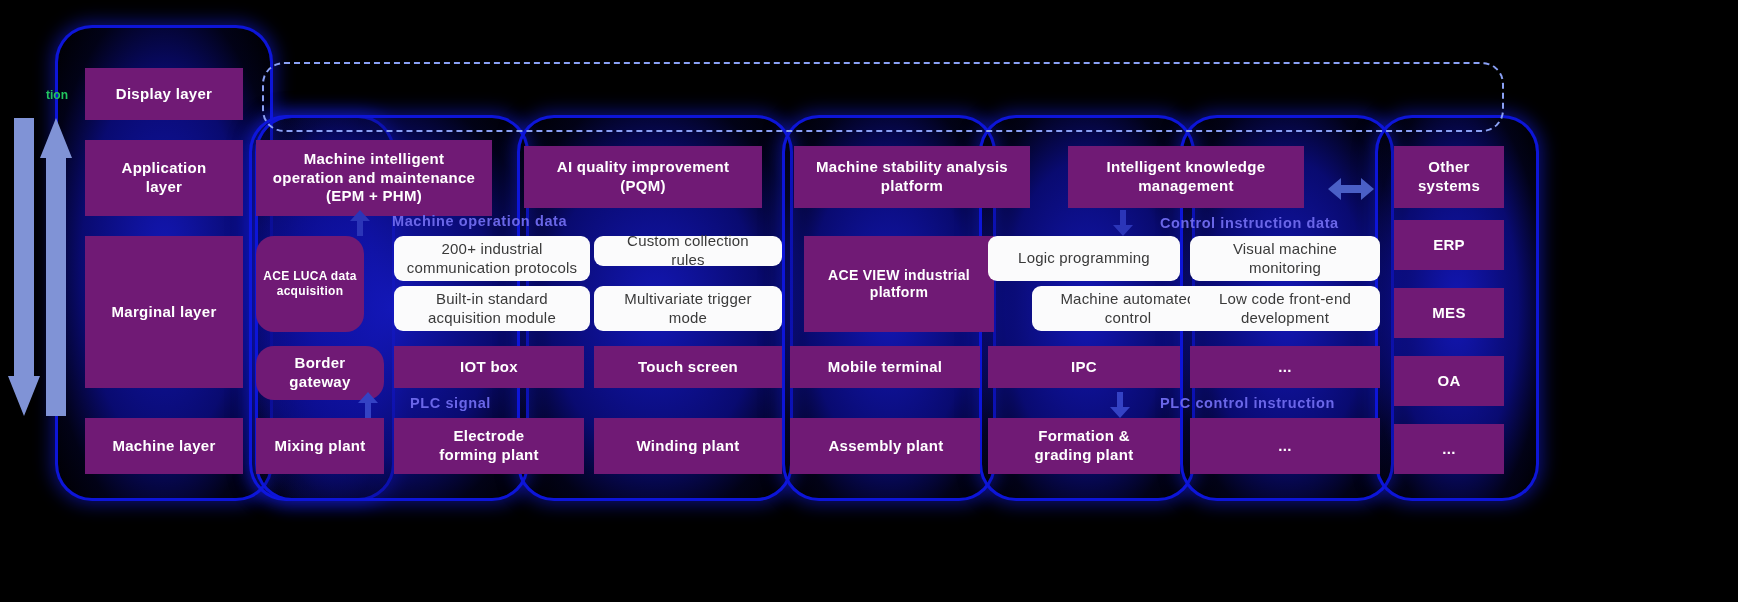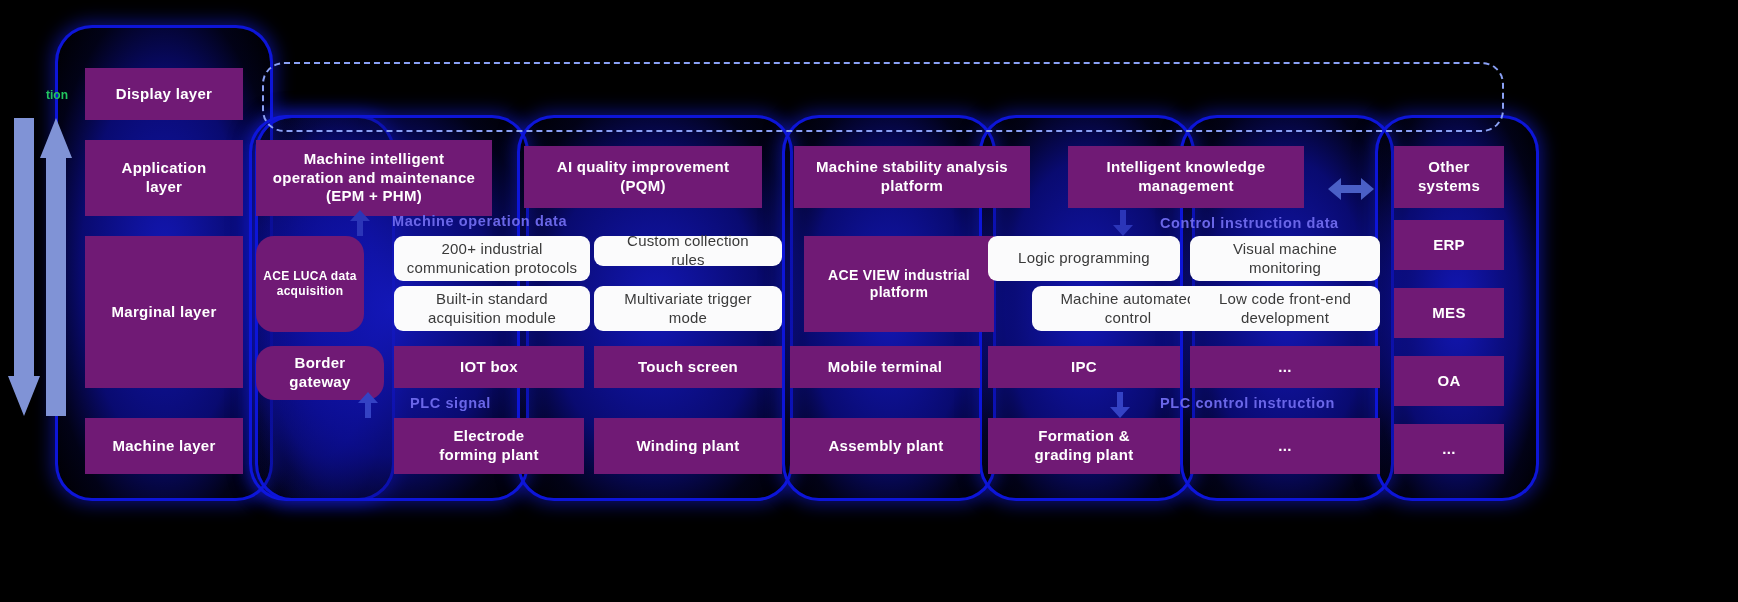--- a/index.html
+++ b/index.html
@@ -183,20 +183,21 @@
       </svg>
   </div>
   <div class="gaparrow" style="left:1110px;top:392px;">
     <svg width="20" height="26" viewBox="0 0 20 26">
         <polygon points="7,0 13,0 13,15 20,15 10,26 0,15 7,15" fill="#3442c4"></polygon>
       </svg>
   </div>
 
   <div class="box filled" style="left:85px;top:418px;width:158px;height:56px;">Machine layer</div>
 
+  <div class="box filled" style="left:256px;top:418px;width:128px;height:56px;white-space:pre-line;">Mixing plant</div>
   <div class="box filled" style="left:394px;top:418px;width:190px;height:56px;white-space:pre-line;">Electrode
 forming plant</div>
   <div class="box filled" style="left:594px;top:418px;width:188px;height:56px;white-space:pre-line;">Winding plant</div>
   <div class="box filled" style="left:790px;top:418px;width:190px;height:56px;white-space:pre-line;padding-left:8px;">Assembly plant</div>
   <div class="box filled" style="left:988px;top:418px;width:192px;height:56px;white-space:pre-line;">Formation &amp;
 grading plant</div>
   <div class="box filled" style="left:1190px;top:418px;width:190px;height:56px;white-space:pre-line;">...</div>
 
   <div class="box filled" style="left:1394px;top:146px;width:110px;height:62px;white-space:pre-line;">Other
 systems</div>

